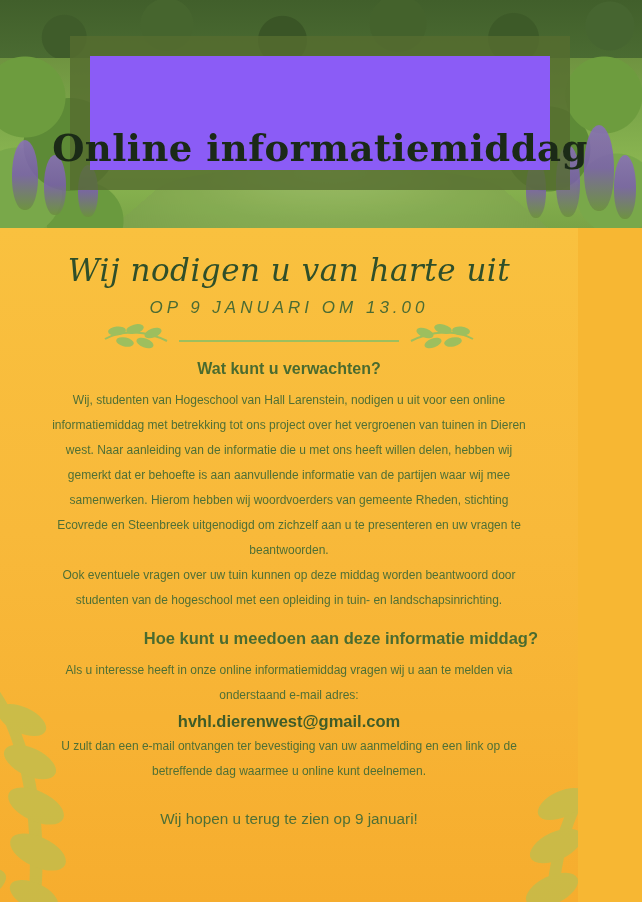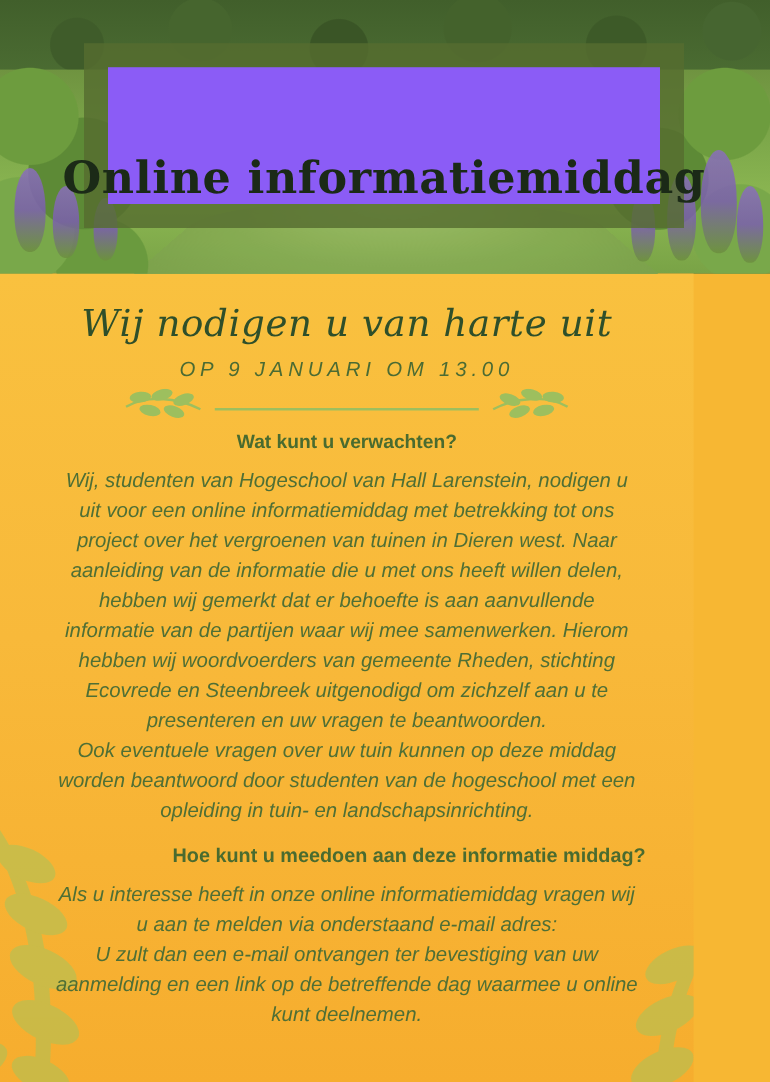--- a/index.html
+++ b/index.html
@@ -172,26 +172,25 @@
     margin-top: 2px;
   }
   .subhead.second {
     margin-top: 16px;
     font-size: 16.5px;
     text-align: right;
   }
 
   .para {
     font-family: "Liberation Sans", sans-serif;
-    font-size: 17px;
+    font-size: 12px;
     line-height: 25px;
     color: #4f6f35;
     margin-top: 10px;
     padding: 0 6px;
-    font-style: italic;
   }
   .para.tight { margin-top: 0; }
 
   .email {
     font-family: "Liberation Sans", sans-serif;
     font-weight: bold;
     font-size: 16.5px;
     color: #3f5c28;
     line-height: 26px;
   }
@@ -296,18 +295,20 @@
       </div>
 
       <div class="subhead">Wat kunt u verwachten?</div>
 
       <div class="para">Wij, studenten van Hogeschool van Hall Larenstein, nodigen u uit voor een online informatiemiddag met betrekking tot ons project over het vergroenen van tuinen in Dieren west. Naar aanleiding van de informatie die u met ons heeft willen delen, hebben wij gemerkt dat er behoefte is aan aanvullende informatie van de partijen waar wij mee samenwerken. Hierom hebben wij woordvoerders van gemeente Rheden, stichting Ecovrede en Steenbreek uitgenodigd om zichzelf aan u te presenteren en uw vragen te beantwoorden.</div>
       <div class="para tight">Ook eventuele vragen over uw tuin kunnen op deze middag worden beantwoord door studenten van de hogeschool met een opleiding in tuin- en landschapsinrichting.</div>
 
       <div class="subhead second">Hoe kunt u meedoen aan deze informatie middag?</div>
 
       <div class="para">Als u interesse heeft in onze online informatiemiddag vragen wij u aan te melden via onderstaand e-mail adres:</div>
+      <div class="email">hvhl.dierenwest@gmail.com</div>
       <div class="para tight">U zult dan een e-mail ontvangen ter bevestiging van uw aanmelding en een link op de betreffende dag waarmee u online kunt deelnemen.</div>
 
+      <div class="closing">Wij hopen u terug te zien op 9 januari!</div>
 
     </div>
   </div>
 </div>
 
 </body></html>

